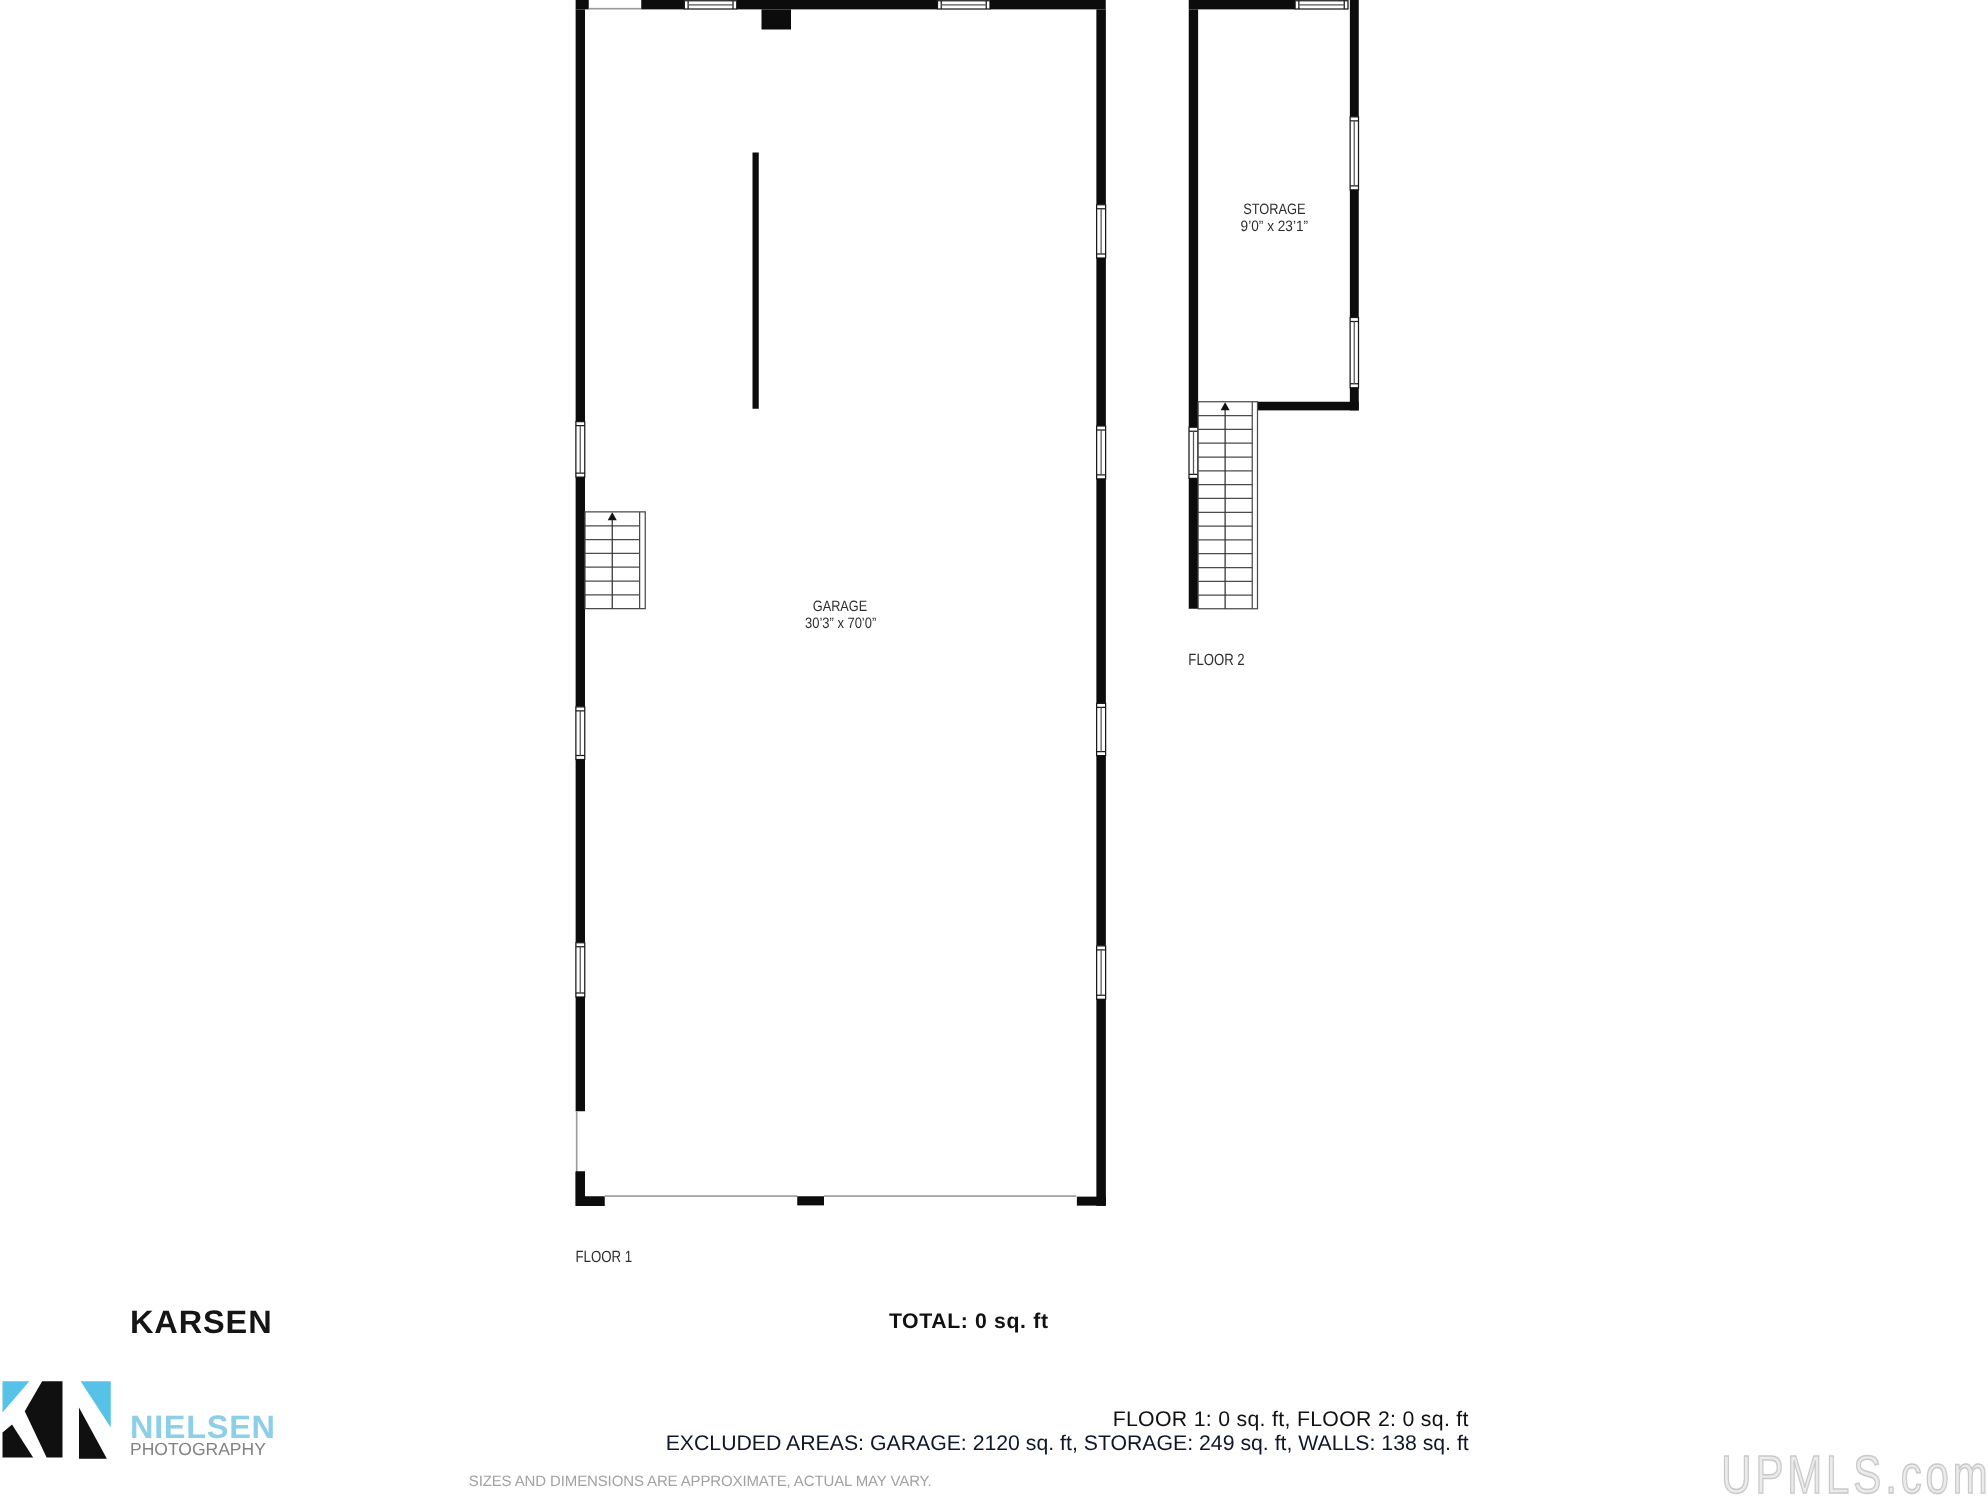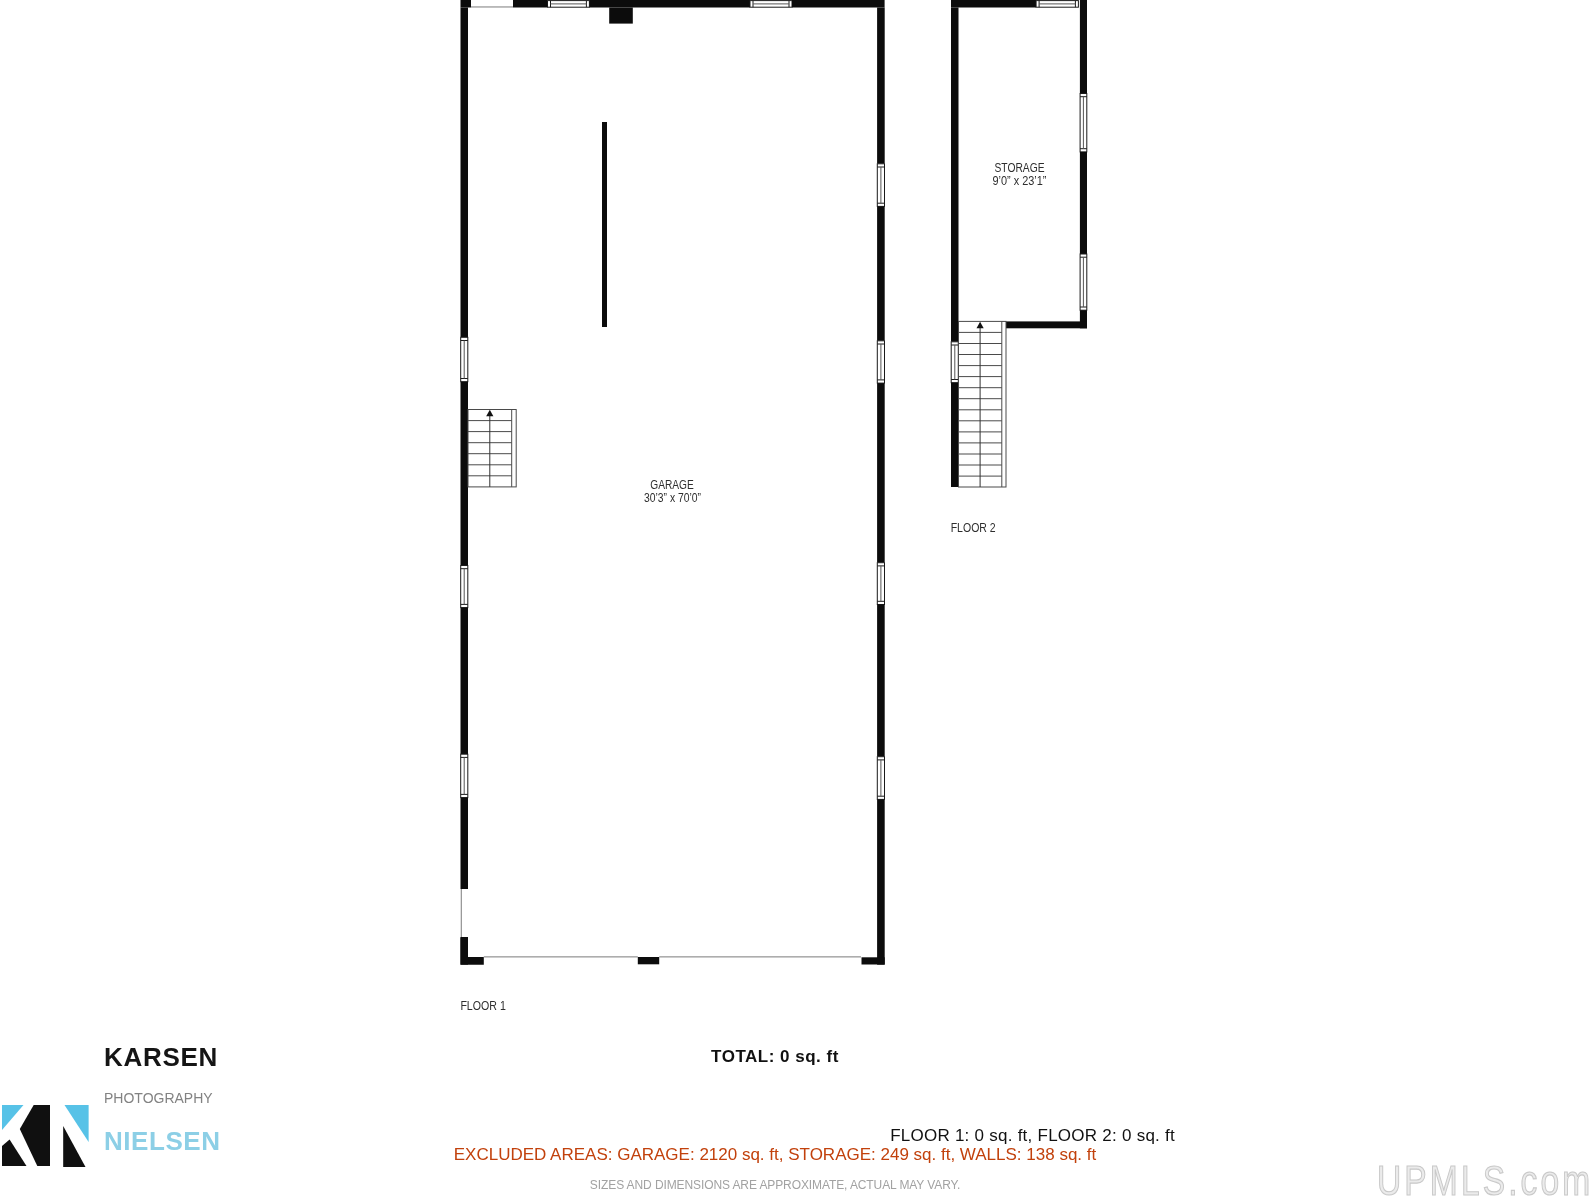--- a/index.html
+++ b/index.html
@@ -228,23 +228,23 @@
     <polygon points="64.5,1105 88.6,1105 88.6,1142" fill="#57c2e7"></polygon>
 
     <polygon points="63.2,1126 85.5,1167 63.2,1167" fill="#101010"></polygon>
   </g>
 </svg>
 
 <div class="abs" style="left:104px;top:1042px;font-size:26px;font-weight:bold;letter-spacing:0.7px;color:#151515;">KARSEN</div>
 
 <div class="abs" style="left:104px;top:1126px;font-size:26px;font-weight:bold;letter-spacing:0.55px;color:#8ccfe6;">NIELSEN</div>
 
-<div class="abs" style="left:104px;top:1090px;font-size:14px;letter-spacing:0px;color:#828282;">PHOTOGRAPHY</div>
+<div class="abs" style="left:104px;top:1151px;font-size:14px;letter-spacing:0px;color:#828282;">PHOTOGRAPHY</div>
 
 <div class="abs" style="left:375px;top:1047px;width:800px;text-align:center;font-size:17px;font-weight:bold;letter-spacing:0.5px;color:#111;">TOTAL: 0 sq. ft</div>
 
 <div class="abs" style="left:375px;top:1126px;width:800px;text-align:right;font-size:17px;letter-spacing:0.25px;color:#111;">FLOOR 1: 0 sq. ft, FLOOR 2: 0 sq. ft</div>
 
-<div class="abs" style="left:375px;top:1145px;width:800px;text-align:center;font-size:17px;color:#c2410c;">EXCLUDED AREAS: GARAGE: 2120 sq. ft, STORAGE: 249 sq. ft, WALLS: 138 sq. ft</div>
-
-<div class="abs" style="left:375px;top:1178px;width:800px;text-align:center;font-size:12px;letter-spacing:-0.1px;color:#a2a2a2;">SIZES AND DIMENSIONS ARE APPROXIMATE, ACTUAL MAY VARY.</div>
+<div class="abs" style="left:375px;top:1145px;width:800px;text-align:right;font-size:17px;color:#0f172a;">EXCLUDED AREAS: GARAGE: 2120 sq. ft, STORAGE: 249 sq. ft, WALLS: 138 sq. ft</div>
+
+<div class="abs" style="left:375px;top:1178px;width:800px;text-align:left;font-size:12px;letter-spacing:-0.1px;color:#a2a2a2;">SIZES AND DIMENSIONS ARE APPROXIMATE, ACTUAL MAY VARY.</div>
 
 <div class="abs" style="left:1377px;top:1156px;font-size:43px;color:#ebebeb;-webkit-text-stroke:1.2px #c9c9c9;letter-spacing:4px;transform:scaleX(0.78);transform-origin:left top;">UPMLS.com</div>
 
 </body></html>

